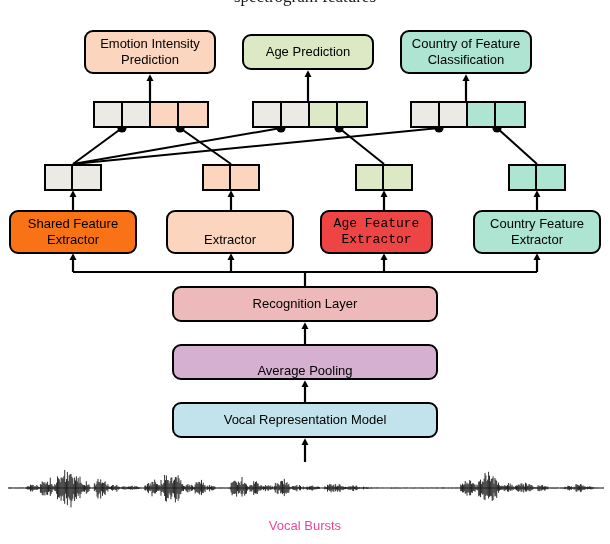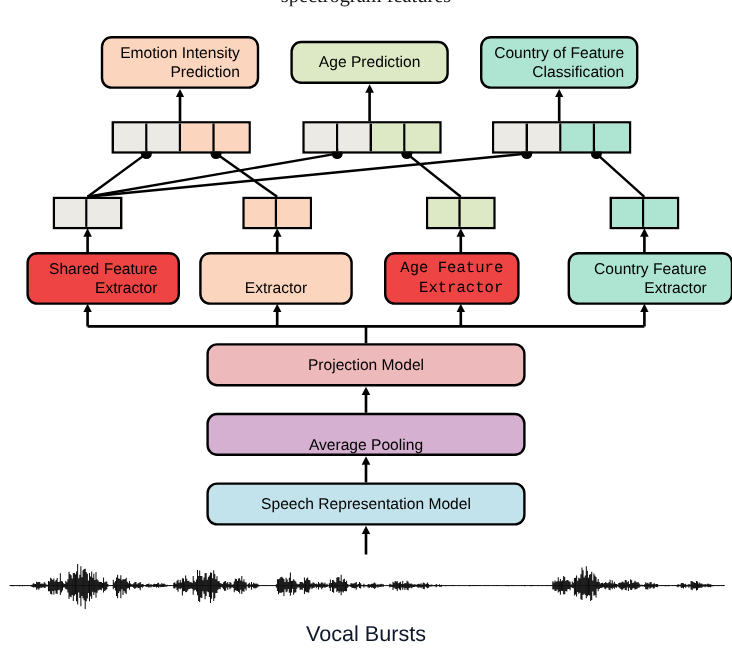--- a/index.html
+++ b/index.html
@@ -31,39 +31,39 @@
     border-radius: 9px;
     display: flex;
     align-items: center;
     justify-content: center;
     text-align: center;
     line-height: 1.18;
     color: #000000;
     font-size: 13px;
     z-index: 5;
   }
-  .node.two-line { line-height: 1.22; text-align: right; }
+  .node.two-line { line-height: 1.22; }
   .tokenrow {
     position: absolute;
     display: flex;
     box-sizing: border-box;
     border: 2px solid #000000;
     z-index: 5;
   }
   .tokenrow .cell {
     box-sizing: border-box;
     border-right: 2px solid #000000;
     height: 100%;
   }
   .tokenrow .cell:last-child { border-right: none; }
   .caption {
     position: absolute;
     text-align: center;
-    font-size: 18px;
-    color: #0f172a;
+    font-size: 13px;
+    color: #ec4899;
     z-index: 6;
   }
   .clipped-top {
     position: absolute;
     left: 0;
     top: -13px;
     width: 610px;
     text-align: center;
     font-family: "Liberation Serif", serif;
     font-size: 17px;
@@ -192,58 +192,58 @@
   <div class="tokenrow" style="left:355px; top:164px; width:58px; height:27px;">
     <div class="cell" style="width:29px; background:#dde9c4;"></div>
     <div class="cell" style="width:29px; background:#dde9c4;"></div>
   </div>
 
   <div class="tokenrow" style="left:508px; top:164px; width:58px; height:27px;">
     <div class="cell" style="width:29px; background:#aee5d2;"></div>
     <div class="cell" style="width:29px; background:#aee5d2;"></div>
   </div>
 
-  <div class="node two-line" style="left:22px; top:210px; width:128px; height:44px; background:#ef4444;">
+  <div class="node two-line" style="left:9px; top:210px; width:128px; height:44px; background:#f97316;">
     <div>
       <span>Shared Feature</span><br>
       <span>Extractor</span>
     </div>
   </div>
 
   <div class="node two-line" style="left:166px; top:210px; width:128px; height:44px; background:#fbd5bd;">
     <div>
       <br>
       <span>Extractor</span>
     </div>
   </div>
 
   <div class="node two-line" style="left:320px; top:210px; width:113px; height:44px; background:#ef4444;font-family:Liberation Mono, monospace;">
     <div>
       <span>Age Feature</span><br>
       <span>Extractor</span>
     </div>
   </div>
 
-  <div class="node two-line" style="left:473px; top:210px; width:138px; height:44px; background:#aee5d2;">
+  <div class="node two-line" style="left:473px; top:210px; width:128px; height:44px; background:#aee5d2;">
     <div>
       <span>Country Feature</span><br>
       <span>Extractor</span>
     </div>
   </div>
 
   <div class="node" style="left:172px; top:286px; width:266px; height:36px; background:#eeb9bb;">
-    <span>Projection Model</span>
+    <span>Recognition Layer</span>
   </div>
 
   <div class="node" style="left:172px; top:344px; width:266px; height:36px; background:#d6b0d0;align-items:flex-end;">
     <span>Average Pooling</span>
   </div>
 
   <div class="node" style="left:172px; top:402px; width:266px; height:36px; background:#c3e3ec;">
-    <span>Speech Representation Model</span>
+    <span>Vocal Representation Model</span>
   </div>
 
   <div class="wave-wrap" style="left:8px; top:462px; width:596px; height:52px;">
     <svg viewBox="0 0 596 52" width="596" height="52" xmlns="http://www.w3.org/2000/svg">
       <line x1="0" y1="26" x2="596" y2="26" stroke="#0d0d0d" stroke-width="0.7"></line>
       <g id="wf" stroke="#0d0d0d" stroke-width="0.85" stroke-linecap="butt">
           <path d="M0.0,25.6L0.0,26.3M0.9,25.7L0.9,26.3M1.8,25.5L1.8,26.4M2.7,25.5L2.7,26.5M3.6,25.6L3.6,26.3M4.5,25.8L4.5,26.1M5.4,25.8L5.4,26.2M6.3,25.6L6.3,26.3M7.2,25.8L7.2,26.2M8.1,25.6L8.1,26.5M9.0,25.8L9.0,26.3M9.9,25.8L9.9,26.2M10.8,25.5L10.8,26.5M11.7,25.7L11.7,26.2M12.6,25.6L12.6,26.3M13.5,25.7L13.5,26.3M14.4,25.7L14.4,26.3M15.3,25.5L15.3,26.3M16.2,25.8L16.2,26.2M17.1,25.7L17.1,26.3M18.0,25.4L18.0,26.7M18.9,25.0L18.9,27.1M19.8,24.0L19.8,27.6M20.7,24.4L20.7,27.3M21.6,24.7L21.6,27.4M22.5,22.7L22.5,29.4M23.4,23.3L23.4,28.4M24.3,23.1L24.3,29.5M25.2,23.0L25.2,28.3M26.1,24.7L26.1,27.6M27.0,24.0L27.0,28.0M27.9,24.7L27.9,27.2M28.8,23.0L28.8,28.1M29.7,24.0L29.7,27.7M30.6,25.1L30.6,26.8M31.5,25.2L31.5,26.7M32.4,22.2L32.4,30.8M33.3,22.6L33.3,30.8M34.2,19.4L34.2,32.9M35.1,20.3L35.1,33.4M36.0,21.4L36.0,30.5M36.9,20.1L36.9,33.4M37.8,22.5L37.8,30.0M38.7,21.3L38.7,32.5M39.6,19.7L39.6,33.0M40.5,23.1L40.5,29.9M41.4,22.7L41.4,29.5M42.3,15.7L42.3,33.9M43.2,22.1L43.2,31.8M44.1,22.6L44.1,30.0M45.0,24.1L45.0,27.5M45.9,24.6L45.9,27.5M46.8,22.1L46.8,28.9M47.7,23.2L47.7,29.2M48.6,20.7L48.6,31.8M49.5,14.5L49.5,37.2M50.4,16.3L50.4,35.1M51.3,17.3L51.3,35.8M52.2,20.1L52.2,33.9M53.1,15.6L53.1,38.8M54.0,15.6L54.0,34.5M54.9,16.5L54.9,33.3M55.8,14.3L55.8,39.0M56.7,7.9L56.7,41.8M57.6,19.9L57.6,31.7M58.5,17.0L58.5,36.3M59.4,9.9L59.4,43.2M60.3,19.0L60.3,34.7M61.2,13.3L61.2,36.6M62.1,12.2L62.1,38.2M63.0,11.9L63.0,45.4M63.9,14.6L63.9,39.1M64.8,16.2L64.8,36.7M65.7,21.8L65.7,32.2M66.6,15.5L66.6,39.0M67.5,18.5L67.5,34.9M68.4,14.3L68.4,36.9M69.3,19.5L69.3,31.2M70.2,16.1L70.2,33.8M71.1,21.3L71.1,31.7M72.0,14.6L72.0,36.2M72.9,20.7L72.9,31.9M73.8,21.7L73.8,30.1M74.7,22.7L74.7,29.4M75.6,23.1L75.6,29.4M76.5,23.0L76.5,29.8M77.4,23.8L77.4,28.2M78.3,19.2L78.3,31.8M79.2,23.2L79.2,30.5M80.1,22.8L80.1,29.9M81.0,22.5L81.0,29.1M81.9,24.6L81.9,26.9M82.8,25.8L82.8,26.2M83.7,25.7L83.7,26.2M84.6,25.7L84.6,26.4M85.5,25.5L85.5,26.3M86.4,21.2L86.4,29.1M87.3,23.5L87.3,27.9M88.2,22.2L88.2,30.1M89.1,19.3L89.1,34.7M90.0,16.9L90.0,36.5M90.9,20.1L90.9,32.2M91.8,20.2L91.8,30.8M92.7,17.4L92.7,36.5M93.6,21.5L93.6,29.1M94.5,20.5L94.5,33.8M95.4,21.0L95.4,30.6M96.3,20.6L96.3,31.9M97.2,19.4L97.2,32.9M98.1,22.7L98.1,28.5M99.0,24.0L99.0,28.1M99.9,22.2L99.9,29.5M100.8,24.3L100.8,27.0M101.7,24.8L101.7,27.0M102.6,24.9L102.6,27.1M103.5,24.0L103.5,27.9M104.4,23.0L104.4,28.8M105.3,23.0L105.3,27.9M106.2,24.9L106.2,27.3M107.1,24.0L107.1,28.0M108.0,23.7L108.0,28.3M108.9,22.9L108.9,29.8M109.8,24.8L109.8,27.1M110.7,24.6L110.7,27.7M111.6,25.1L111.6,26.8M112.5,25.5L112.5,26.3M113.4,25.4L113.4,26.7M114.3,24.7L114.3,27.1M115.2,24.6L115.2,27.0M116.1,24.2L116.1,27.7M117.0,25.2L117.0,26.9M117.9,24.7L117.9,27.6M118.8,25.4L118.8,26.6M119.7,24.8L119.7,27.2M120.6,24.5L120.6,27.1M121.5,24.7L121.5,27.0M122.4,24.6L122.4,27.6M123.3,24.1L123.3,27.2M124.2,23.7L124.2,27.8M125.1,25.1L125.1,27.0M126.0,24.9L126.0,27.4M126.9,23.9L126.9,27.2M127.8,24.6L127.8,27.2M128.7,24.2L128.7,27.2M129.6,24.9L129.6,26.8M130.5,25.4L130.5,27.0M131.4,25.3L131.4,26.6M132.3,25.7L132.3,26.3M133.2,25.6L133.2,26.4M134.1,25.8L134.1,26.2M135.0,25.8L135.0,26.3M135.9,25.8L135.9,26.3M136.8,23.8L136.8,28.2M137.7,23.3L137.7,28.5M138.6,24.5L138.6,27.6M139.5,22.0L139.5,29.6M140.4,21.1L140.4,31.1M141.3,23.7L141.3,28.4M142.2,21.4L142.2,29.1M143.1,23.5L143.1,28.2M144.0,19.9L144.0,34.3M144.9,20.0L144.9,30.8M145.8,22.5L145.8,30.4M146.7,17.6L146.7,31.5M147.6,20.3L147.6,31.4M148.5,22.1L148.5,30.0M149.4,22.0L149.4,28.8M150.3,23.3L150.3,28.8M151.2,23.1L151.2,28.3M152.1,23.9L152.1,28.9M153.0,18.0L153.0,33.7M153.9,22.0L153.9,30.0M154.8,22.9L154.8,29.4M155.7,20.9L155.7,30.9M156.6,13.0L156.6,34.0M157.5,18.1L157.5,38.9M158.4,13.5L158.4,39.6M159.3,18.1L159.3,35.9M160.2,18.1L160.2,36.3M161.1,21.5L161.1,30.8M162.0,19.2L162.0,32.8M162.9,15.7L162.9,37.3M163.8,15.4L163.8,34.6M164.7,21.2L164.7,30.9M165.6,18.8L165.6,31.5M166.5,17.5L166.5,35.6M167.4,15.0L167.4,40.4M168.3,15.3L168.3,37.0M169.2,19.8L169.2,31.7M170.1,13.3L170.1,38.8M171.0,16.3L171.0,36.5M171.9,20.7L171.9,32.2M172.8,18.2L172.8,32.1M173.7,22.3L173.7,29.4M174.6,22.2L174.6,28.7M175.5,23.9L175.5,29.0M176.4,24.2L176.4,27.1M177.3,24.7L177.3,27.8M178.2,23.3L178.2,29.0M179.1,22.6L179.1,30.2M180.0,22.2L180.0,30.2M180.9,24.1L180.9,27.8M181.8,22.9L181.8,29.5M182.7,24.8L182.7,27.4M183.6,22.9L183.6,29.0M184.5,23.7L184.5,28.3M185.4,25.2L185.4,27.1M186.3,24.8L186.3,27.9M187.2,22.6L187.2,31.5M188.1,20.3L188.1,29.9M189.0,20.4L189.0,30.3M189.9,22.1L189.9,30.6M190.8,20.1L190.8,31.4M191.7,19.9L191.7,32.5M192.6,21.7L192.6,29.5M193.5,17.9L193.5,33.1M194.4,22.6L194.4,30.8M195.3,20.7L195.3,31.1M196.2,23.3L196.2,28.7M197.1,23.3L197.1,30.1M198.0,25.3L198.0,26.6M198.9,24.4L198.9,27.7M199.8,23.6L199.8,27.9M200.7,25.0L200.7,27.0M201.6,23.0L201.6,29.4M202.5,24.9L202.5,27.1M203.4,23.7L203.4,28.2M204.3,24.3L204.3,28.3M205.2,24.5L205.2,28.2M206.1,24.2L206.1,27.7M207.0,24.8L207.0,26.9M207.9,25.5L207.9,26.6M208.8,25.8L208.8,26.2M209.7,25.7L209.7,26.3M210.6,25.8L210.6,26.3M211.5,25.5L211.5,26.4M212.4,25.7L212.4,26.4M213.3,25.6L213.3,26.4M214.2,25.6L214.2,26.4M215.1,25.7L215.1,26.2M216.0,25.6L216.0,26.4M216.9,25.7L216.9,26.3M217.8,25.8L217.8,26.4M218.7,25.7L218.7,26.3M219.6,25.6L219.6,26.4M220.5,25.7L220.5,26.4M221.4,25.7L221.4,26.4M222.3,24.8L222.3,27.7M223.2,20.8L223.2,30.5M224.1,20.7L224.1,33.3M225.0,20.0L225.0,31.9M225.9,19.0L225.9,31.9M226.8,18.7L226.8,32.0M227.7,19.5L227.7,31.3M228.6,20.6L228.6,34.6M229.5,22.9L229.5,29.1M230.4,19.5L230.4,31.6M231.3,20.9L231.3,30.9M232.2,23.0L232.2,28.9M233.1,19.4L233.1,31.9M234.0,15.0L234.0,34.5M234.9,22.1L234.9,31.8M235.8,22.0L235.8,28.7M236.7,20.8L236.7,33.7M237.6,21.7L237.6,32.0M238.5,22.5L238.5,31.5M239.4,24.2L239.4,28.6M240.3,24.9L240.3,27.3M241.2,24.6L241.2,27.5M242.1,23.1L242.1,29.6M243.0,23.1L243.0,29.1M243.9,23.1L243.9,29.6M244.8,24.1L244.8,28.0M245.7,19.2L245.7,32.9M246.6,21.8L246.6,31.0M247.5,20.0L247.5,31.5M248.4,19.3L248.4,31.5M249.3,21.4L249.3,32.0M250.2,21.6L250.2,29.3M251.1,24.3L251.1,27.6M252.0,24.2L252.0,28.8M252.9,23.2L252.9,28.1M253.8,23.7L253.8,27.7M254.7,24.7L254.7,26.9M255.6,24.2L255.6,28.2M256.5,24.8L256.5,27.2M257.4,23.0L257.4,29.2M258.3,24.2L258.3,27.4M259.2,24.2L259.2,27.6M260.1,23.3L260.1,29.0M261.0,23.7L261.0,27.9M261.9,24.4L261.9,27.2M262.8,23.5L262.8,27.9M263.7,25.1L263.7,27.2M264.6,24.4L264.6,27.2M265.5,25.5L265.5,26.4M266.4,24.1L266.4,28.1M267.3,20.9L267.3,30.5M268.2,23.9L268.2,27.6M269.1,21.3L269.1,31.4M270.0,21.6L270.0,32.0M270.9,22.7L270.9,28.4M271.8,23.4L271.8,28.2M272.7,19.4L272.7,31.3M273.6,18.9L273.6,30.6M274.5,19.1L274.5,32.1M275.4,22.2L275.4,31.0M276.3,16.9L276.3,34.1M277.2,23.0L277.2,30.9M278.1,21.0L278.1,31.7M279.0,20.2L279.0,30.5M279.9,23.1L279.9,30.8M280.8,21.9L280.8,30.7M281.7,24.6L281.7,27.7M282.6,25.2L282.6,26.7M283.5,25.2L283.5,26.6M284.4,24.1L284.4,27.2M285.3,24.0L285.3,27.8M286.2,24.5L286.2,27.9M287.1,24.1L287.1,28.2M288.0,23.7L288.0,28.3M288.9,23.1L288.9,29.4M289.8,25.1L289.8,27.3M290.7,24.7L290.7,26.7M291.6,23.0L291.6,28.1M292.5,24.0L292.5,28.4M293.4,25.2L293.4,26.6M294.3,25.5L294.3,26.6M295.2,24.4L295.2,27.5M296.1,25.3L296.1,26.7M297.0,25.4L297.0,26.6M297.9,25.4L297.9,26.8M298.8,24.6L298.8,27.5M299.7,24.9L299.7,28.0M300.6,25.1L300.6,27.2M301.5,24.4L301.5,27.7M302.4,24.4L302.4,27.5M303.3,24.0L303.3,28.0M304.2,23.5L304.2,28.8M305.1,24.3L305.1,28.0M306.0,25.2L306.0,27.0M306.9,24.8L306.9,27.7M307.8,25.0L307.8,27.0M308.7,24.8L308.7,27.2M309.6,24.5L309.6,27.0M310.5,24.8L310.5,26.7M311.4,24.9L311.4,26.9M312.3,25.9L312.3,26.2M313.2,25.8L313.2,26.2M314.1,25.8L314.1,26.2M315.0,25.6L315.0,26.3M315.9,25.8L315.9,26.2M316.8,24.4L316.8,27.5M317.7,24.8L317.7,26.9M318.6,25.2L318.6,27.1M319.5,22.8L319.5,29.7M320.4,23.6L320.4,27.8M321.3,22.2L321.3,28.7M322.2,22.5L322.2,29.1M323.1,22.4L323.1,30.4M324.0,24.1L324.0,28.2M324.9,23.4L324.9,29.3M325.8,22.7L325.8,29.9M326.7,24.7L326.7,27.5M327.6,22.1L327.6,29.4M328.5,24.7L328.5,27.7M329.4,23.8L329.4,29.7M330.3,24.0L330.3,28.1M331.2,22.0L331.2,29.4M332.1,22.8L332.1,29.9M333.0,24.2L333.0,27.9M333.9,24.5L333.9,27.5M334.8,24.3L334.8,28.2M335.7,24.8L335.7,27.6M336.6,25.1L336.6,27.1M337.5,24.8L337.5,27.1M338.4,25.1L338.4,26.8M339.3,25.3L339.3,26.9M340.2,24.7L340.2,27.6M341.1,24.4L341.1,27.7M342.0,24.8L342.0,27.4M342.9,24.0L342.9,27.9M343.8,25.0L343.8,27.3M344.7,23.5L344.7,28.8M345.6,23.8L345.6,29.1M346.5,24.9L346.5,27.0M347.4,24.4L347.4,27.6M348.3,23.5L348.3,28.3M349.2,24.7L349.2,27.8M350.1,25.4L350.1,26.7M351.0,25.2L351.0,26.8M351.9,25.1L351.9,26.8M352.8,25.7L352.8,26.3M353.7,25.5L353.7,26.6M354.6,25.5L354.6,26.5M355.5,24.7L355.5,27.4M356.4,25.2L356.4,26.5M357.3,25.6L357.3,26.4M358.2,24.9L358.2,26.9M359.1,25.5L359.1,26.9M360.0,25.2L360.0,27.0M360.9,25.7L360.9,26.4M361.8,25.7L361.8,26.4M362.7,25.7L362.7,26.4M363.6,25.4L363.6,26.5M364.5,25.7L364.5,26.3M365.4,25.9L365.4,26.2M366.3,25.5L366.3,26.4M367.2,25.8L367.2,26.1M368.1,25.5L368.1,26.4M369.0,25.6L369.0,26.3M369.9,25.6L369.9,26.3M370.8,25.7L370.8,26.3M371.7,25.8L371.7,26.1M372.6,25.8L372.6,26.2M373.5,25.8L373.5,26.1M374.4,25.6L374.4,26.4M375.3,25.8L375.3,26.2M376.2,25.8L376.2,26.2M377.1,25.8L377.1,26.2M378.0,25.8L378.0,26.2M378.9,25.8L378.9,26.1M379.8,25.7L379.8,26.2M380.7,25.8L380.7,26.2M381.6,25.9L381.6,26.1M382.5,25.7L382.5,26.3M383.4,25.6L383.4,26.5M384.3,25.8L384.3,26.3M385.2,25.7L385.2,26.3M386.1,25.6L386.1,26.4M387.0,25.7L387.0,26.4M387.9,25.6L387.9,26.3M388.8,25.6L388.8,26.3M389.7,25.7L389.7,26.3M390.6,25.7L390.6,26.4M391.5,25.8L391.5,26.3M392.4,25.7L392.4,26.4M393.3,25.9L393.3,26.2M394.2,25.8L394.2,26.2M395.1,25.8L395.1,26.1M396.0,25.6L396.0,26.3M396.9,25.8L396.9,26.2M397.8,25.7L397.8,26.4M398.7,25.7L398.7,26.3M399.6,25.6L399.6,26.2M400.5,25.9L400.5,26.1M401.4,25.8L401.4,26.2M402.3,25.8L402.3,26.2M403.2,25.7L403.2,26.3M404.1,25.8L404.1,26.2M405.0,25.8L405.0,26.4M405.9,25.7L405.9,26.4M406.8,25.6L406.8,26.3M407.7,25.7L407.7,26.2M408.6,25.8L408.6,26.2M409.5,25.8L409.5,26.2M410.4,25.8L410.4,26.2M411.3,25.7L411.3,26.2M412.2,25.8L412.2,26.2M413.1,25.6L413.1,26.4M414.0,25.6L414.0,26.4M414.9,25.8L414.9,26.3M415.8,25.7L415.8,26.5M416.7,25.8L416.7,26.2M417.6,25.8L417.6,26.1M418.5,25.6L418.5,26.3M419.4,25.8L419.4,26.3M420.3,25.6L420.3,26.4M421.2,25.8L421.2,26.2M422.1,25.7L422.1,26.2M423.0,25.7L423.0,26.2M423.9,25.6L423.9,26.2M424.8,25.7L424.8,26.3M425.7,25.8L425.7,26.2M426.6,25.6L426.6,26.3M427.5,25.8L427.5,26.2M428.4,25.7L428.4,26.3M429.3,25.5L429.3,26.5M430.2,25.7L430.2,26.2M431.1,25.8L431.1,26.2M432.0,25.8L432.0,26.2M432.9,25.7L432.9,26.2M433.8,25.6L433.8,26.3M434.7,25.5L434.7,26.5M435.6,25.5L435.6,26.4M436.5,25.7L436.5,26.3M437.4,25.7L437.4,26.3M438.3,25.8L438.3,26.2M439.2,25.8L439.2,26.2M440.1,25.7L440.1,26.3M441.0,25.6L441.0,26.4M441.9,25.7L441.9,26.2M442.8,25.8L442.8,26.2M443.7,25.6L443.7,26.4M444.6,25.7L444.6,26.3M445.5,25.8L445.5,26.2M446.4,25.8L446.4,26.2M447.3,25.6L447.3,26.4M448.2,25.7L448.2,26.3M449.1,25.6L449.1,26.4M450.0,25.7L450.0,26.2M450.9,25.7L450.9,26.3M451.8,25.5L451.8,26.3M452.7,22.4L452.7,29.3M453.6,23.4L453.6,29.0M454.5,21.7L454.5,30.4M455.4,22.8L455.4,30.4M456.3,22.4L456.3,29.2M457.2,19.1L457.2,31.8M458.1,22.3L458.1,31.0M459.0,20.5L459.0,33.6M459.9,22.3L459.9,30.3M460.8,21.6L460.8,30.5M461.7,18.1L461.7,33.3M462.6,18.9L462.6,33.2M463.5,22.2L463.5,30.4M464.4,21.3L464.4,30.9M465.3,21.3L465.3,28.9M466.2,22.3L466.2,28.9M467.1,22.8L467.1,29.8M468.0,25.1L468.0,27.4M468.9,22.5L468.9,28.1M469.8,23.6L469.8,28.3M470.7,19.6L470.7,34.3M471.6,19.4L471.6,33.5M472.5,17.6L472.5,35.1M473.4,22.0L473.4,31.3M474.3,19.5L474.3,32.7M475.2,20.1L475.2,31.9M476.1,16.6L476.1,37.4M477.0,10.9L477.0,38.1M477.9,13.3L477.9,33.9M478.8,19.2L478.8,32.8M479.7,17.6L479.7,33.8M480.6,9.8L480.6,36.5M481.5,13.7L481.5,34.8M482.4,19.4L482.4,33.8M483.3,17.0L483.3,34.3M484.2,16.3L484.2,38.9M485.1,14.4L485.1,38.0M486.0,21.8L486.0,30.9M486.9,16.0L486.9,34.5M487.8,17.6L487.8,33.8M488.7,18.8L488.7,35.9M489.6,22.8L489.6,28.7M490.5,20.6L490.5,30.8M491.4,23.1L491.4,28.8M492.3,24.2L492.3,28.0M493.2,23.9L493.2,27.9M494.1,23.7L494.1,27.6M495.0,24.3L495.0,27.3M495.9,23.9L495.9,28.4M496.8,23.1L496.8,29.1M497.7,23.9L497.7,27.8M498.6,24.0L498.6,27.7M499.5,23.0L499.5,29.5M500.4,21.1L500.4,29.8M501.3,24.1L501.3,27.9M502.2,21.5L502.2,29.0M503.1,24.2L503.1,27.7M504.0,22.7L504.0,28.7M504.9,24.4L504.9,27.3M505.8,24.7L505.8,27.8M506.7,25.1L506.7,26.7M507.6,23.9L507.6,27.4M508.5,23.5L508.5,28.2M509.4,23.6L509.4,28.8M510.3,22.7L510.3,29.9M511.2,22.7L511.2,29.0M512.1,23.6L512.1,27.9M513.0,21.4L513.0,29.6M513.9,21.5L513.9,29.8M514.8,23.3L514.8,27.6M515.7,22.3L515.7,30.5M516.6,24.6L516.6,27.8M517.5,20.8L517.5,29.4M518.4,21.5L518.4,29.7M519.3,23.8L519.3,28.4M520.2,23.5L520.2,28.0M521.1,22.0L521.1,29.3M522.0,22.7L522.0,29.1M522.9,23.5L522.9,28.6M523.8,23.0L523.8,27.8M524.7,24.2L524.7,27.6M525.6,25.3L525.6,26.7M526.5,25.3L526.5,26.5M527.4,25.3L527.4,26.5M528.3,25.4L528.3,26.6M529.2,24.8L529.2,27.2M530.1,23.3L530.1,29.1M531.0,24.1L531.0,29.0M531.9,23.7L531.9,29.2M532.8,24.4L532.8,27.6M533.7,23.2L533.7,28.7M534.6,23.0L534.6,27.8M535.5,24.8L535.5,27.4M536.4,24.4L536.4,28.5M537.3,24.1L537.3,28.3M538.2,24.8L538.2,27.0M539.1,24.7L539.1,27.2M540.0,24.7L540.0,27.3M540.9,25.8L540.9,26.2M541.8,25.7L541.8,26.3M542.7,25.6L542.7,26.4M543.6,25.6L543.6,26.4M544.5,25.7L544.5,26.4M545.4,25.7L545.4,26.4M546.3,25.6L546.3,26.5M547.2,25.7L547.2,26.5M548.1,25.8L548.1,26.3M549.0,25.5L549.0,26.5M549.9,25.5L549.9,26.4M550.8,25.9L550.8,26.1M551.7,25.8L551.7,26.2M552.6,25.6L552.6,26.4M553.5,25.7L553.5,26.3M554.4,25.6L554.4,26.4M555.3,25.7L555.3,26.4M556.2,25.4L556.2,26.9M557.1,24.7L557.1,27.3M558.0,25.2L558.0,26.6M558.9,25.1L558.9,26.7M559.8,23.9L559.8,27.9M560.7,23.8L560.7,27.8M561.6,24.0L561.6,28.5M562.5,24.9L562.5,27.2M563.4,24.4L563.4,27.8M564.3,25.4L564.3,26.8M565.2,25.3L565.2,26.8M566.1,24.7L566.1,27.7M567.0,25.1L567.0,26.8M567.9,22.2L567.9,29.3M568.8,22.4L568.8,29.8M569.7,23.0L569.7,28.4M570.6,23.4L570.6,28.5M571.5,23.8L571.5,28.2M572.4,22.1L572.4,30.1M573.3,22.5L573.3,29.7M574.2,24.2L574.2,28.1M575.1,23.5L575.1,27.7M576.0,24.5L576.0,27.8M576.9,24.3L576.9,27.8M577.8,24.9L577.8,27.0M578.7,25.0L578.7,26.8M579.6,24.6L579.6,27.4M580.5,25.1L580.5,26.8M581.4,24.4L581.4,27.0M582.3,24.5L582.3,27.4M583.2,24.9L583.2,27.2M584.1,24.9L584.1,27.3M585.0,25.3L585.0,26.7M585.9,25.4L585.9,26.6M586.8,25.5L586.8,26.3M587.7,25.7L587.7,26.4M588.6,25.7L588.6,26.3M589.5,25.7L589.5,26.4M590.4,25.6L590.4,26.3M591.3,25.8L591.3,26.3M592.2,25.8L592.2,26.2M593.1,25.8L593.1,26.3M594.0,25.8L594.0,26.3M594.9,25.6L594.9,26.4M595.8,25.7L595.8,26.2" stroke="#0d0d0d" stroke-width="0.85" fill="none"></path>
         </g>
     </svg>
   </div>

